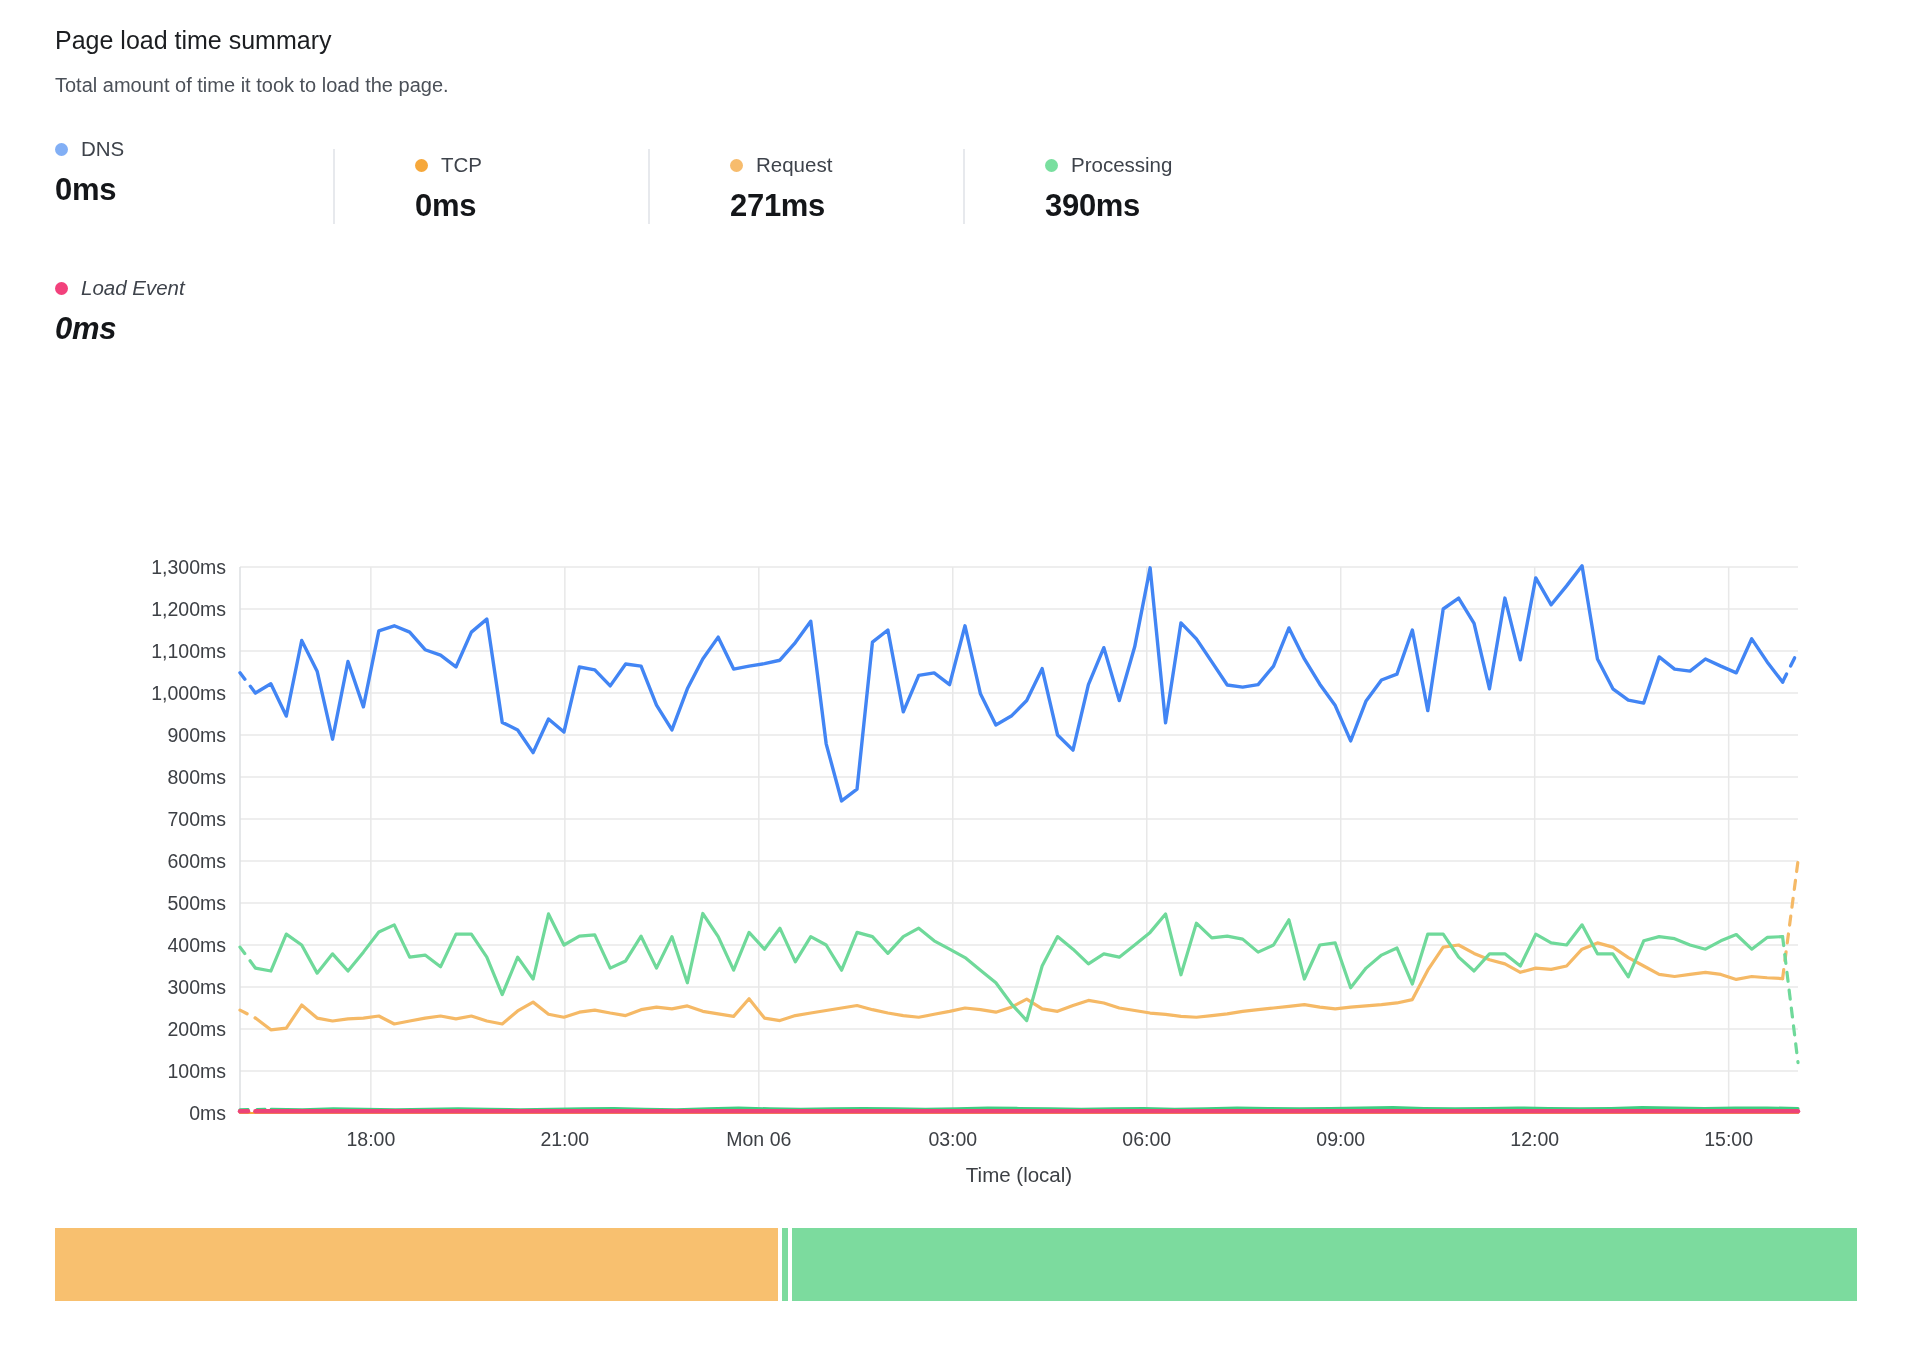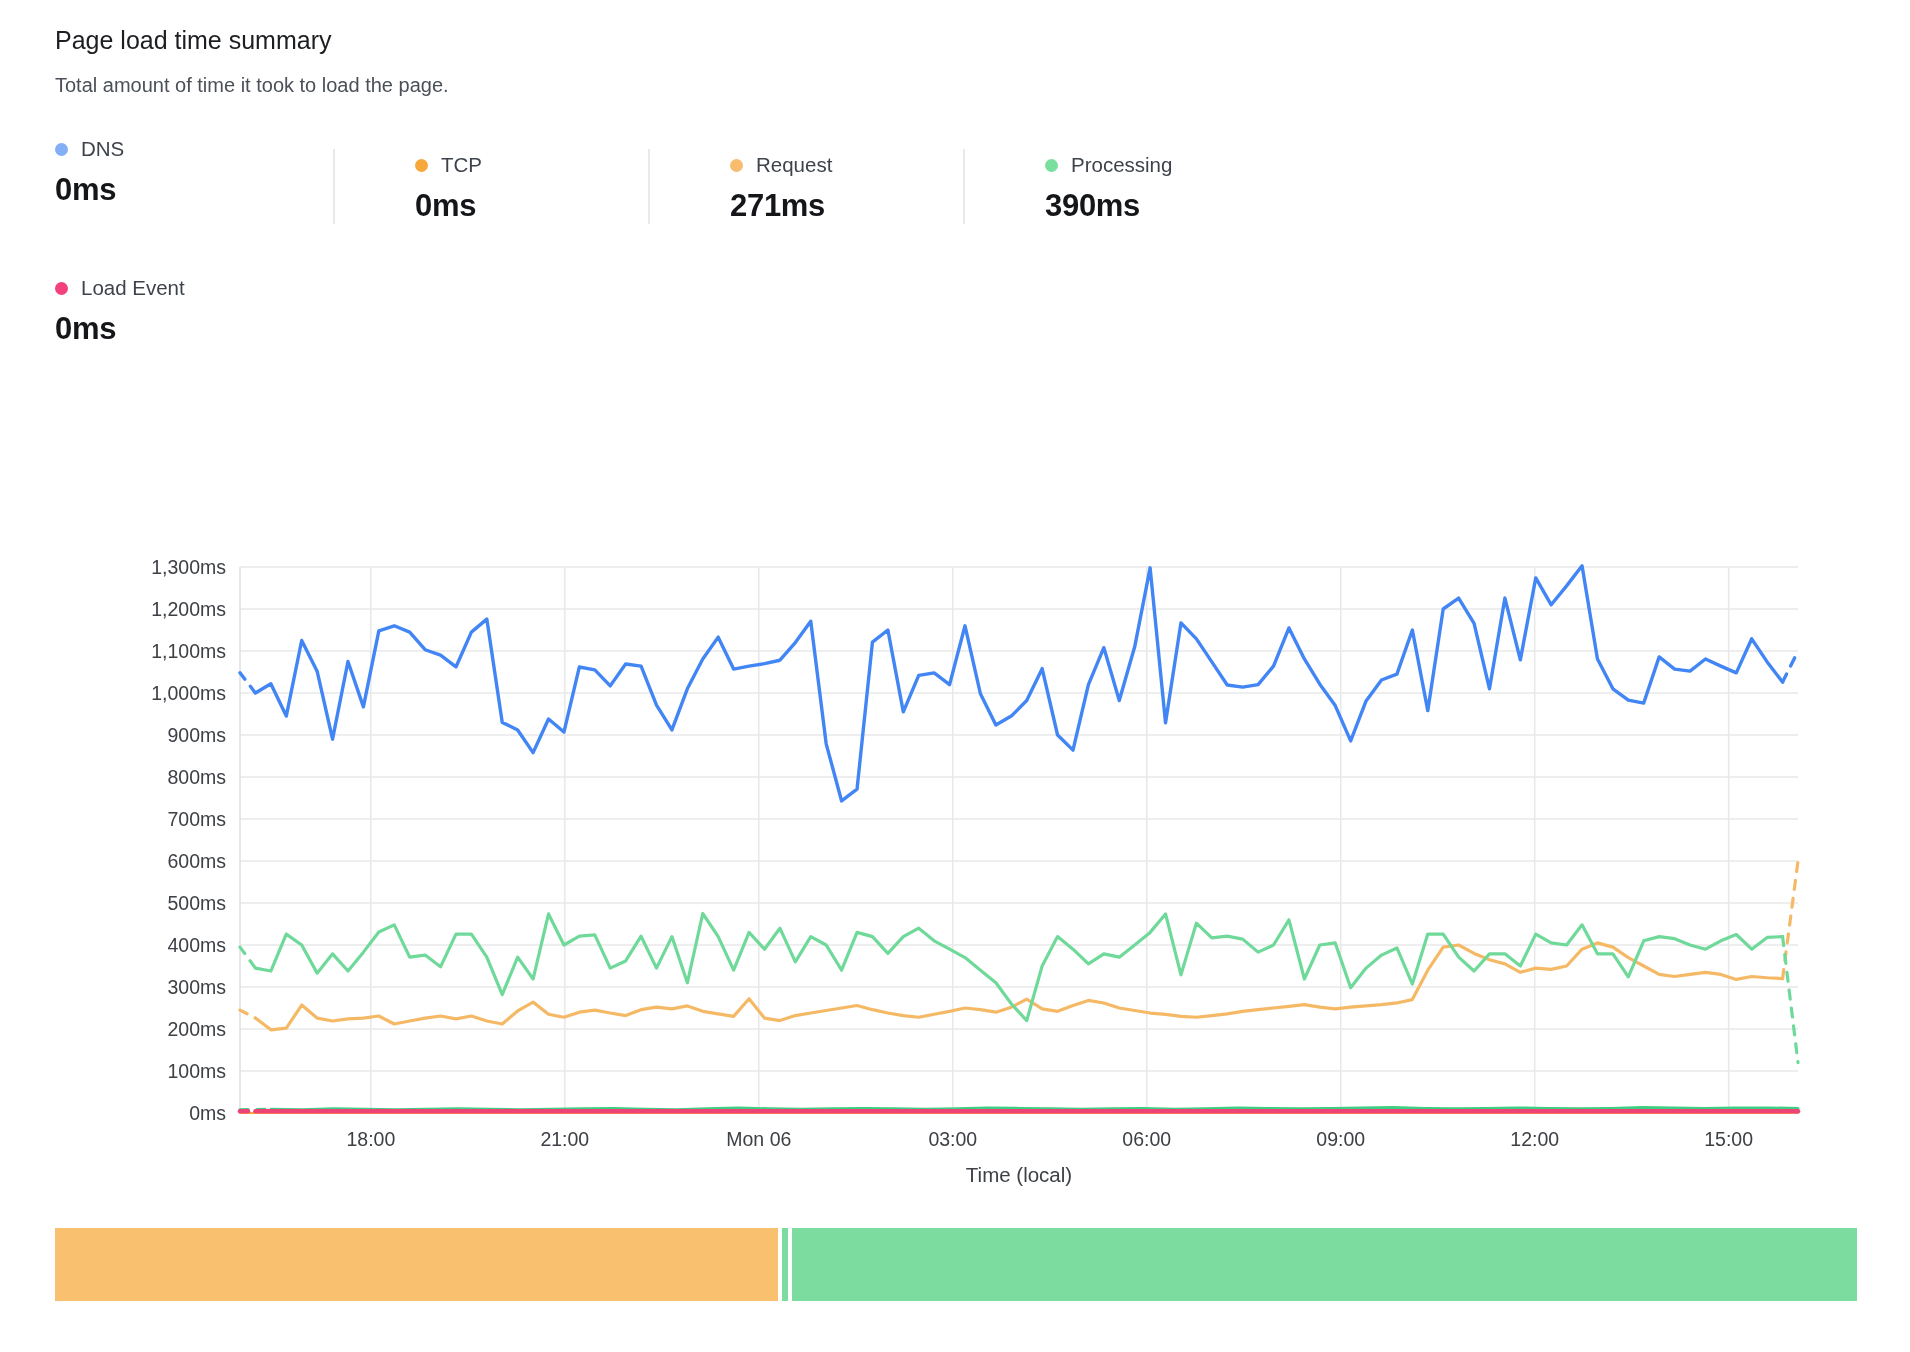--- a/index.html
+++ b/index.html
@@ -2,21 +2,21 @@
 <html><head>
 <meta charset="utf-8">
 <style>
   html,body{margin:0;padding:0;background:#fff;}
   body{width:1910px;height:1352px;position:relative;overflow:hidden;
        font-family:"Liberation Sans","DejaVu Sans",sans-serif;color:#1c1e21;}
   .page{position:absolute;inset:0;}
   .title{position:absolute;left:55px;top:26px;font-size:25px;font-weight:400;color:#1c1e21;}
   .subtitle{position:absolute;left:55px;top:74px;font-size:20px;color:#4b5058;}
   .stats-row{position:absolute;left:55px;top:133px;display:flex;}
-  .stats-row2{position:absolute;left:55px;top:272px;}
+  .stats-row2{position:absolute;left:55px;top:272px;font-style:italic;}
   .stat{width:315px;box-sizing:border-box;padding-top:4px;}
   .stat:first-child{width:278px;}
   .stat + .stat{border-left:2px solid #e7e9ed;padding-left:80px;margin-top:16px;}
   .stat-head{display:flex;align-items:center;}
   .dot{width:13px;height:13px;border-radius:50%;flex:0 0 13px;margin-right:13px;background:#999;}
   .stat-label{font-size:20.5px;color:#3e434b;}
   .stat-value{margin-top:11px;font-size:31px;font-weight:700;color:#141619;letter-spacing:-0.3px;}
   .chart-wrap{position:absolute;left:0;top:440px;width:1910px;height:785px;}
   svg text{font-family:"Liberation Sans","DejaVu Sans",sans-serif;}
   .brush{position:absolute;left:55px;top:1228px;width:1802px;height:73px;display:flex;}

